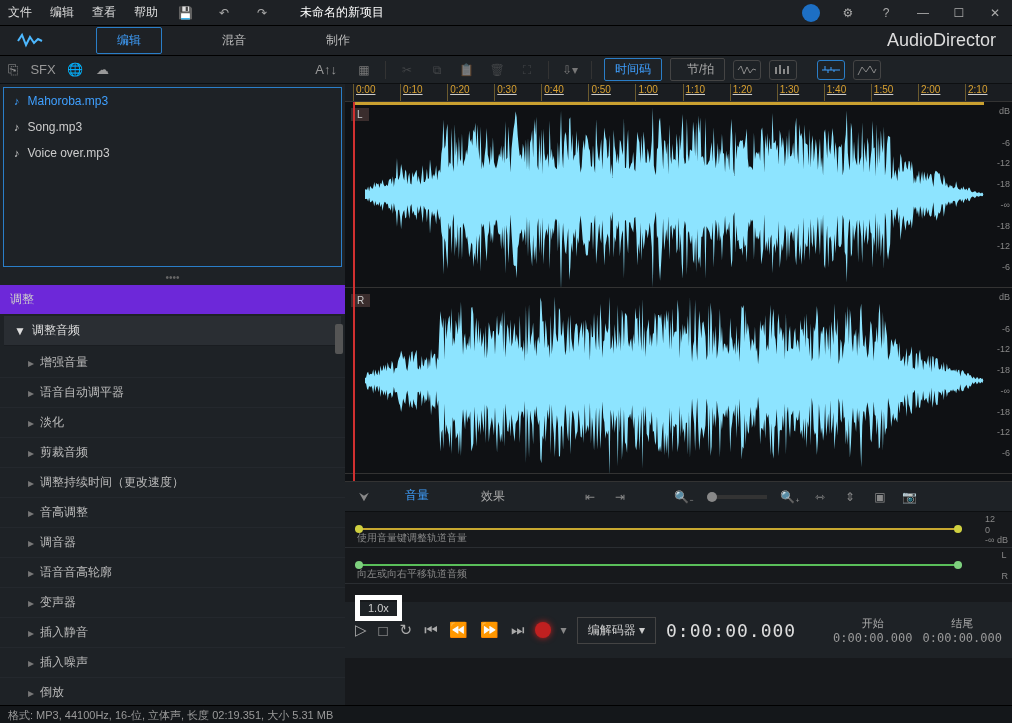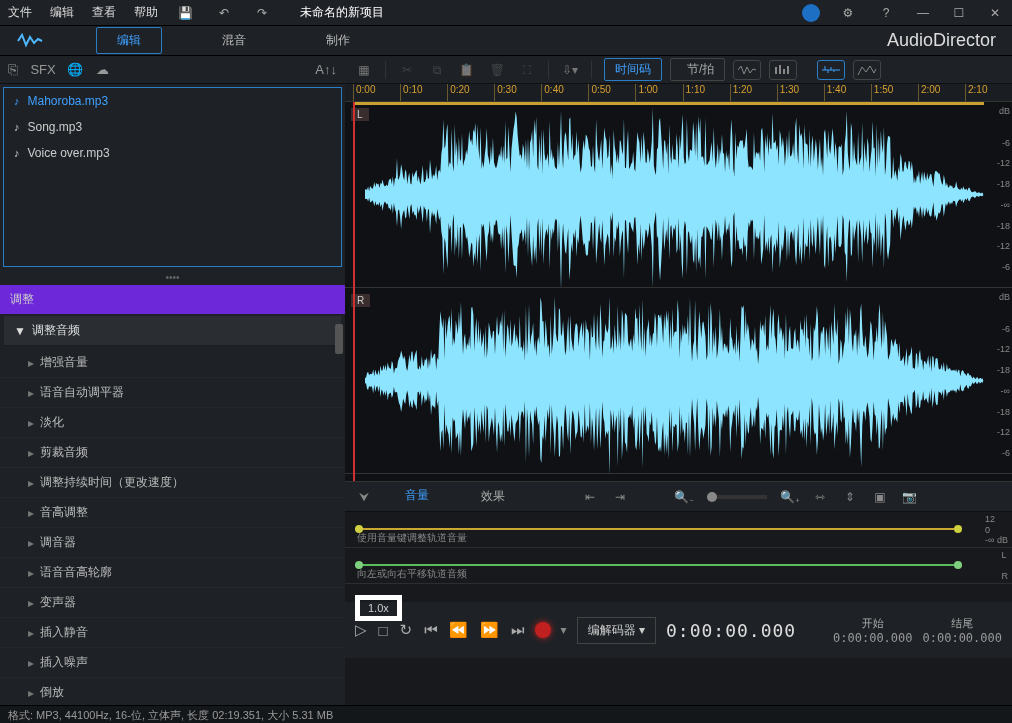--- a/index.html
+++ b/index.html
@@ -44,21 +44,21 @@
 .edit-toolbar { height: 28px; display: flex; align-items: center; padding: 0 6px; gap: 4px; border-bottom: 1px solid #0d0f11; background:#1e2226; }
 .edit-toolbar .eb { width: 26px; height: 22px; display: flex; align-items: center; justify-content: center; color: #777; cursor: pointer; }
 .edit-toolbar .eb.dim { opacity: 0.4; }
 .edit-toolbar .sep { width: 1px; height: 18px; background: #333; margin: 0 4px; }
 .edit-toolbar .toggle-btn { border: 1px solid #2a7ec8; border-radius: 2px; padding: 2px 10px; color: #3fa0ff; cursor: pointer; margin-left: 4px; }
 .edit-toolbar .toggle-btn.inactive { border-color: #444; color: #aaa; padding-left: 16px; }
 .edit-toolbar .mini-wave { border:1px solid #2a7ec8; border-radius:3px; width:28px; height:20px; display:flex; align-items:center; justify-content:center; margin-left:4px;}
 .edit-toolbar .mini-wave.inactive { border-color:#444; }
 
 
-.ruler { height: 18px; background: #1a1d21; border-bottom: 1px solid #333; position: relative; display: flex; padding-left: 8px; }
+.ruler { height: 18px; background: #1a1d21; border-bottom: 1px solid #333; position: relative; display: flex; padding-left: 8px; text-decoration: underline; }
 .ruler .tick { flex: 1; font-size: 10px; color: #d8a030; border-left: 1px solid #6b5a2e; padding-left: 2px; }
 
 
 .wave-area { flex: 0 0 380px; background: #0f1114; position: relative; border-bottom:1px solid #333; }
 .channel { height: 186px; position: relative; border-bottom: 1px solid #333; }
 .ch-label { position: absolute; left: 6px; top: 6px; background: #3a2d2d; color: #ccc; padding: 1px 6px; font-size: 10px; z-index:3; }
 .db-scale { position: absolute; right: 2px; top: 0; width: 24px; height: 100%; font-size: 9px; color: #888; display:flex; flex-direction:column; justify-content:space-between; padding:4px 0; text-align:right; }
 .wave-svg { position: absolute; left: 20px; right: 28px; top: 0; bottom: 0; }
 .playhead { position:absolute; left:8px; top:0; bottom:0; width:2px; background:#d03030; z-index:4; }
 .range-bar { position:absolute; left:8px; right:28px; top:0; height:3px; background:#caa030; }

